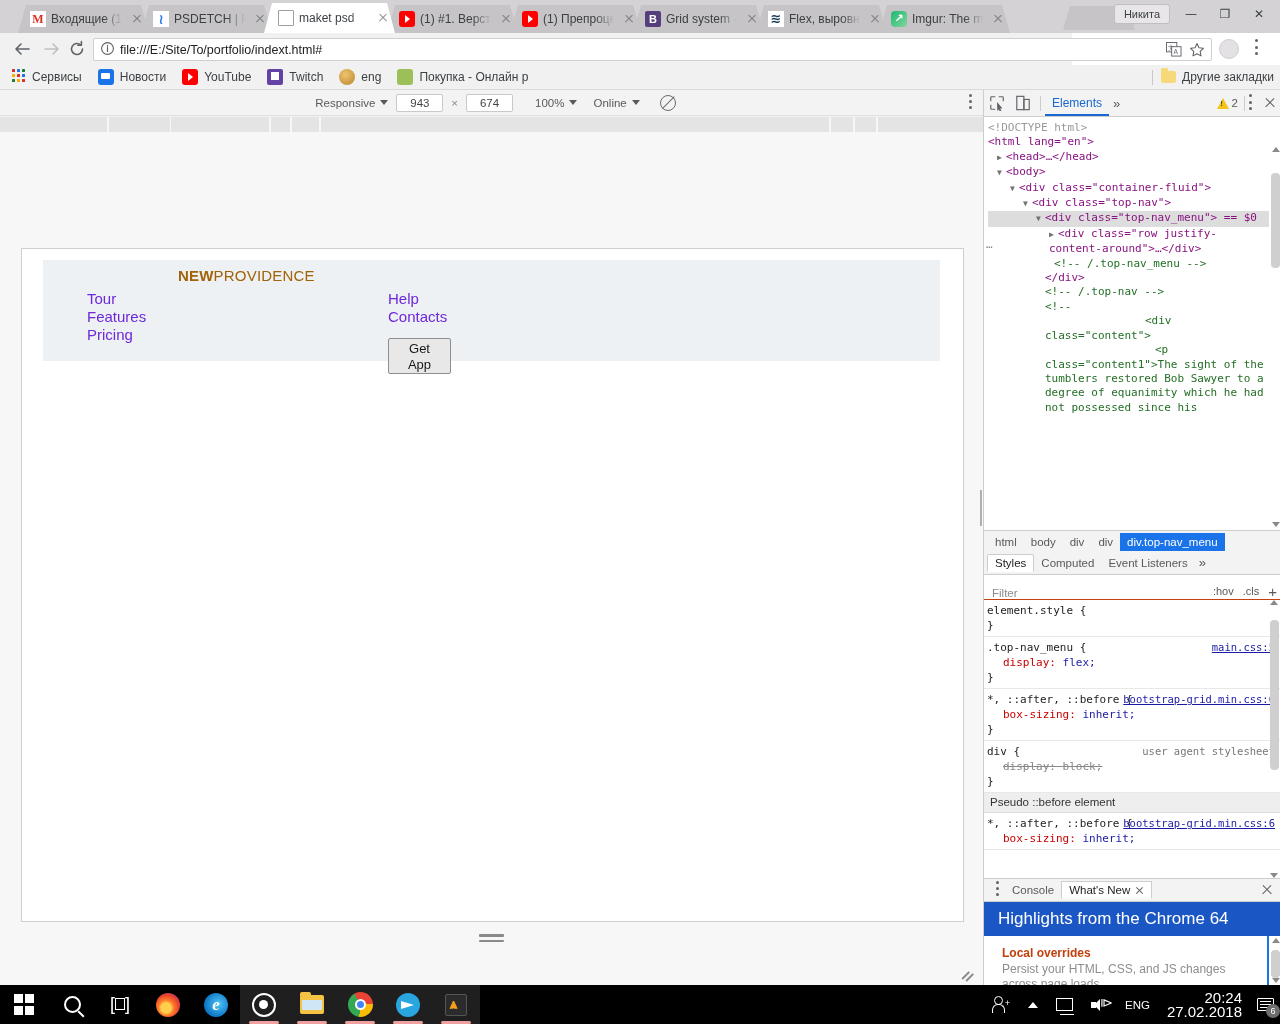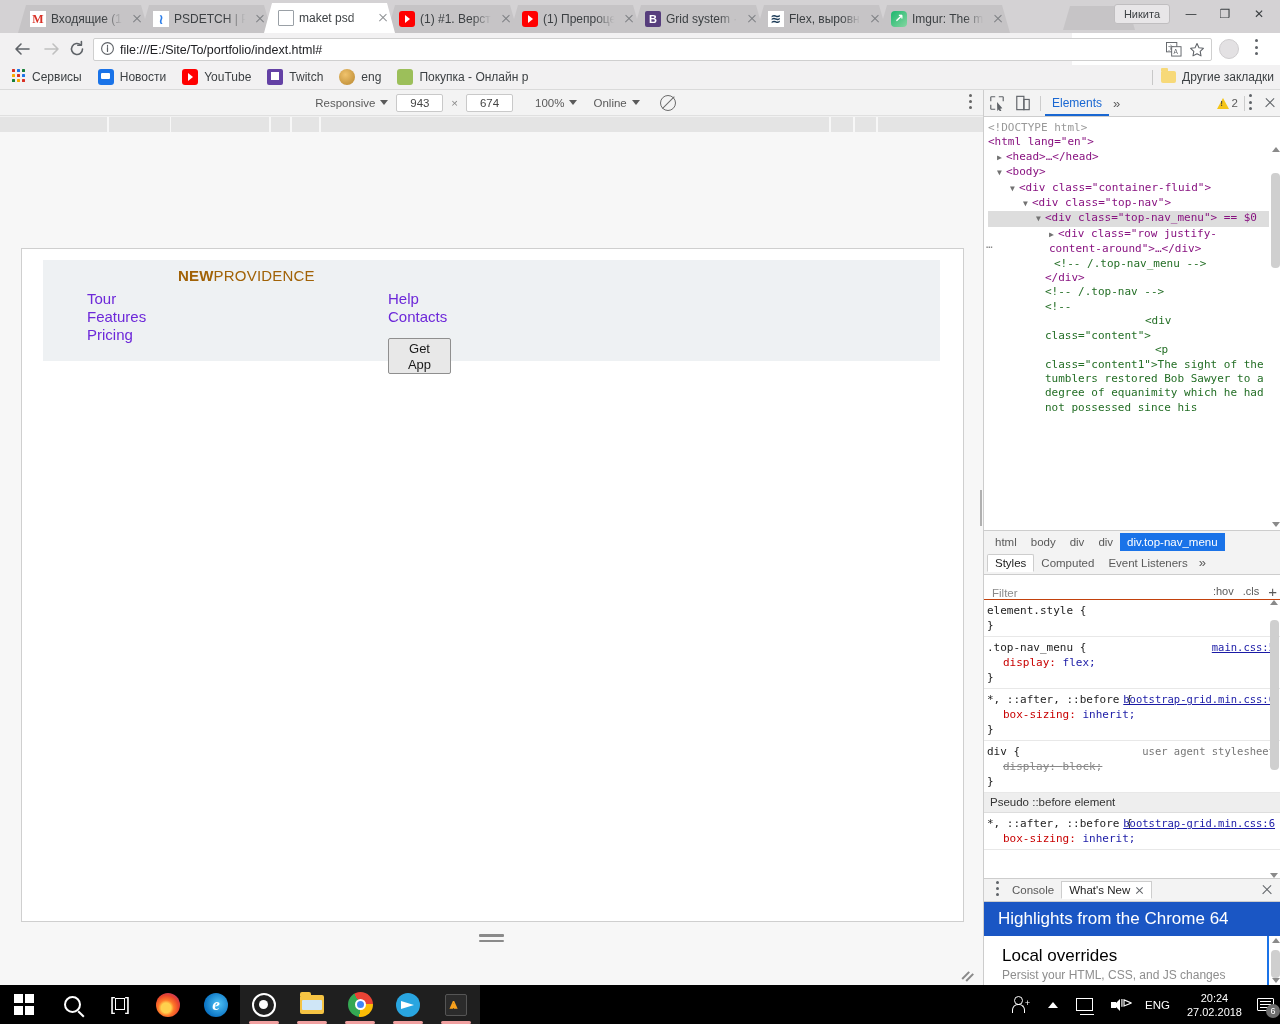--- a/index.html
+++ b/index.html
@@ -231,21 +231,21 @@
   .dw-tab { font-size:11.5px; color:#5a5a5a; padding:2px 7px; display:flex; align-items:center; gap:5px; }
   .dw-tab.active { background:#fff; border:1px solid #cdcdcd; border-bottom-color:#fff; color:#222; }
   .dw-x { position:relative; width:9px; height:9px; }
   .dw-x::before,.dw-x::after{content:"";position:absolute;left:0;top:4px;width:9px;height:1.2px;background:#5f6368;}
   .dw-x::before{transform:rotate(45deg);}.dw-x::after{transform:rotate(-45deg);}
   .dw-close { margin-left:auto; margin-right:6px; width:16px;height:16px;position:relative; }
   .dw-close::before,.dw-close::after{content:"";position:absolute;left:2px;top:7px;width:12px;height:1.4px;background:#5f6368;}
   .dw-close::before{transform:rotate(45deg);}.dw-close::after{transform:rotate(-45deg);}
   .wn-banner { height:34px; background:#1a56c4; color:#fff; font-size:17px; display:flex; align-items:center; padding-left:14px; }
   .wn-body { position:relative; height:49px; overflow:hidden; padding:10px 18px 0 18px; }
-  .wn-item-t { font-size:17px; color:#000000; margin-bottom:2px; }
+  .wn-item-t { font-size:12px; color:#c2410c; margin-bottom:2px;font-weight:bold; }
   .wn-item-d { font-size:12px; color:#8d8d8d; line-height:15px; margin-bottom:11px; }
   .wn-scroll { position:absolute; right:1px; top:2px; width:9px; height:45px; }
   .wn-scroll .thumb { position:absolute; top:12px; width:9px; height:28px; background:#cfcfcf; border-radius:4px; }
   .wn-accent { position:absolute; right:12px; top:0; width:2px; height:100%; background:#1a73e8; }
 
   
   .taskbar { position:absolute; left:0; top:985px; width:1280px; height:39px; background:#000; }
   .tb-left { position:absolute; left:0; top:0; display:flex; align-items:center; height:39px; }
   .tb-btn { width:48px; height:39px; position:relative; display:flex; align-items:center; justify-content:center; }
   .tb-btn.run { background:#1f1f1f; }
@@ -276,21 +276,21 @@
 
   .tray { position:absolute; right:0; top:0; height:39px; display:flex; align-items:center; gap:0; }
   .tray-item { height:39px; display:flex; align-items:center; justify-content:center; padding:0 9px; color:#fff; font-size:11.5px; }
   .tray-chev { width:0;height:0;border-left:5px solid transparent;border-right:5px solid transparent;border-bottom:6px solid #fff; }
   .tray-net { width:17px;height:13px;border:1.5px solid #fff;position:relative; }
   .tray-net::after{content:"";position:absolute;left:3px;bottom:-5px;width:14px;height:1.5px;background:#fff;}
   .tray-vol { width:16px;height:14px;position:relative; }
   .tray-vol i{position:absolute;left:0;top:4px;width:5px;height:6px;background:#fff;}
   .tray-vol::before{content:"";position:absolute;left:3px;top:1px;border-top:6px solid transparent;border-bottom:6px solid transparent;border-right:6px solid #fff;}
   .tray-vol::after{content:"\29D0";position:absolute;left:9px;top:-3px;color:#fff;font-size:13px;}
-  .clock { color:#fff; font-size:11px; text-align:center; line-height:14px; padding:0 8px; }
+  .clock { color:#fff; font-size:15px; text-align:right; line-height:14px; padding:0 8px; }
   .notif { width:30px;height:39px;position:relative;display:flex;align-items:center;justify-content:center; }
   .notif .bub { width:17px;height:13px;border:1.5px solid #fff;border-radius:1px;position:relative; }
   .notif .bub i{position:absolute;left:2px;width:11px;height:1.3px;background:#fff;}
   .notif .bub i:nth-child(1){top:2px}.notif .bub i:nth-child(2){top:5px}.notif .bub i:nth-child(3){top:8px}
   .notif .cnt{ position:absolute; right:0px; bottom:6px; width:14px;height:14px;border-radius:50%;background:#6e6e6e;color:#fff;font-size:9px;text-align:center;line-height:14px; }
   .person { width:18px;height:18px;position:relative; }
   .person::before{content:"";position:absolute;left:2px;top:0;width:7px;height:7px;border:1.5px solid #fff;border-radius:50%;}
   .person::after{content:"";position:absolute;left:0;top:8px;width:11px;height:8px;border:1.5px solid #fff;border-radius:6px 6px 0 0;border-bottom:none;}
   .person i{position:absolute;right:0;top:2px;color:#fff;font-size:9px;}
 </style>

